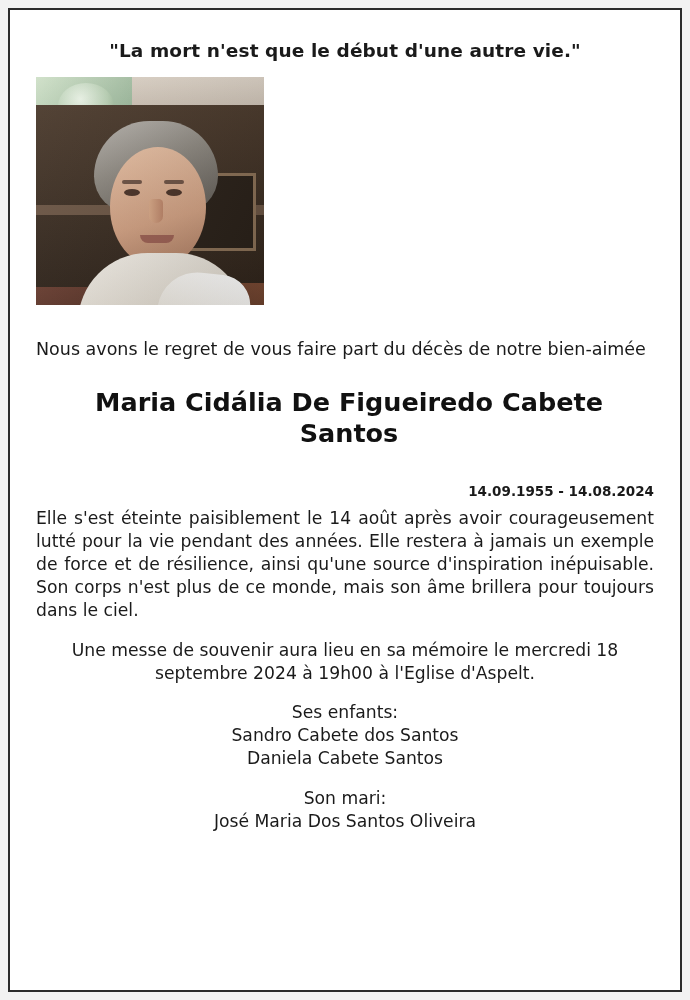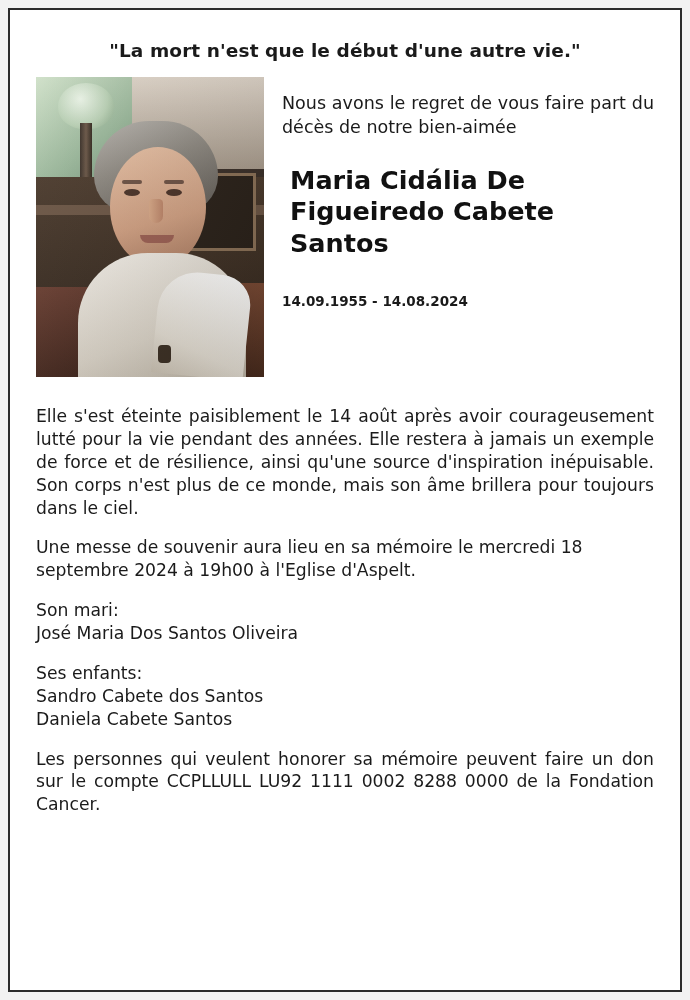--- a/index.html
+++ b/index.html
@@ -31,21 +31,21 @@
   .quote {
     text-align: center;
     font-size: 18.5px;
     font-weight: bold;
     color: #1a1a1a;
     letter-spacing: 0.1px;
     margin: 10px 0 16px 0;
   }
   .top-block {
     display: flex;
-    flex-direction: row;
+    flex-direction: column;
     align-items: flex-start;
     gap: 18px;
   }
   .portrait {
     width: 228px;
     height: 300px;
     flex: 0 0 228px;
     position: relative;
     overflow: hidden;
     background: #3a2f28;
@@ -156,42 +156,43 @@
   }
   .lead {
     font-size: 17.5px;
     line-height: 1.38;
     color: #1a1a1a;
     text-align: justify;
     text-align-last: left;
     margin: 0 0 26px 0;
   }
   .deceased-name {
-    text-align: left;
+    text-align: center;
     font-size: 25.5px;
     font-weight: bold;
     line-height: 1.22;
     color: #111111;
     margin: 0 0 34px 8px;
   }
   .dates {
-    text-align: left;
+    text-align: right;
     font-size: 13.5px;
     font-weight: bold;
     color: #1a1a1a;
     margin: 0;
   }
   .body-text {
-    margin-top: 28px;
+    margin-top: 8px;
   }
   .para {
     font-size: 17.2px;
     line-height: 1.33;
     color: #1a1a1a;
     margin: 0 0 17px 0;
+    text-align: center;
   }
   .para.justify {
     text-align: justify;
     text-align-last: left;
   }
   .para .line { display: block; }
 </style>
 </head>
 <body>
 
@@ -240,30 +241,29 @@
 
     </div>
 
     <div class="body-text">
 
       <p class="para justify">Elle s'est éteinte paisiblement le 14 août après avoir courageusement lutté pour la vie pendant des années. Elle restera à jamais un exemple de force et de résilience, ainsi qu'une source d'inspiration inépuisable. Son corps n'est plus de ce monde, mais son âme brillera pour toujours dans le ciel.</p>
 
       <p class="para">Une messe de souvenir aura lieu en sa mémoire le mercredi 18 septembre 2024 à 19h00 à l'Eglise d'Aspelt.</p>
 
       <p class="para">
-        <span class="line">Son mari:</span>
-        <span class="line">José Maria Dos Santos Oliveira</span>
-      </p>
-
-      <p class="para">
         <span class="line">Ses enfants:</span>
         <span class="line">Sandro Cabete dos Santos</span>
         <span class="line">Daniela Cabete Santos</span>
       </p>
 
-
-
-      <p class="para justify">Les personnes qui veulent honorer sa mémoire peuvent faire un don sur le compte CCPLLULL LU92 1111 0002 8288 0000 de la Fondation Cancer.</p>
+      <p class="para">
+        <span class="line">Son mari:</span>
+        <span class="line">José Maria Dos Santos Oliveira</span>
+      </p>
+
+
+
 
     </div>
 
   </div>
 </div>
 
 </body></html>

